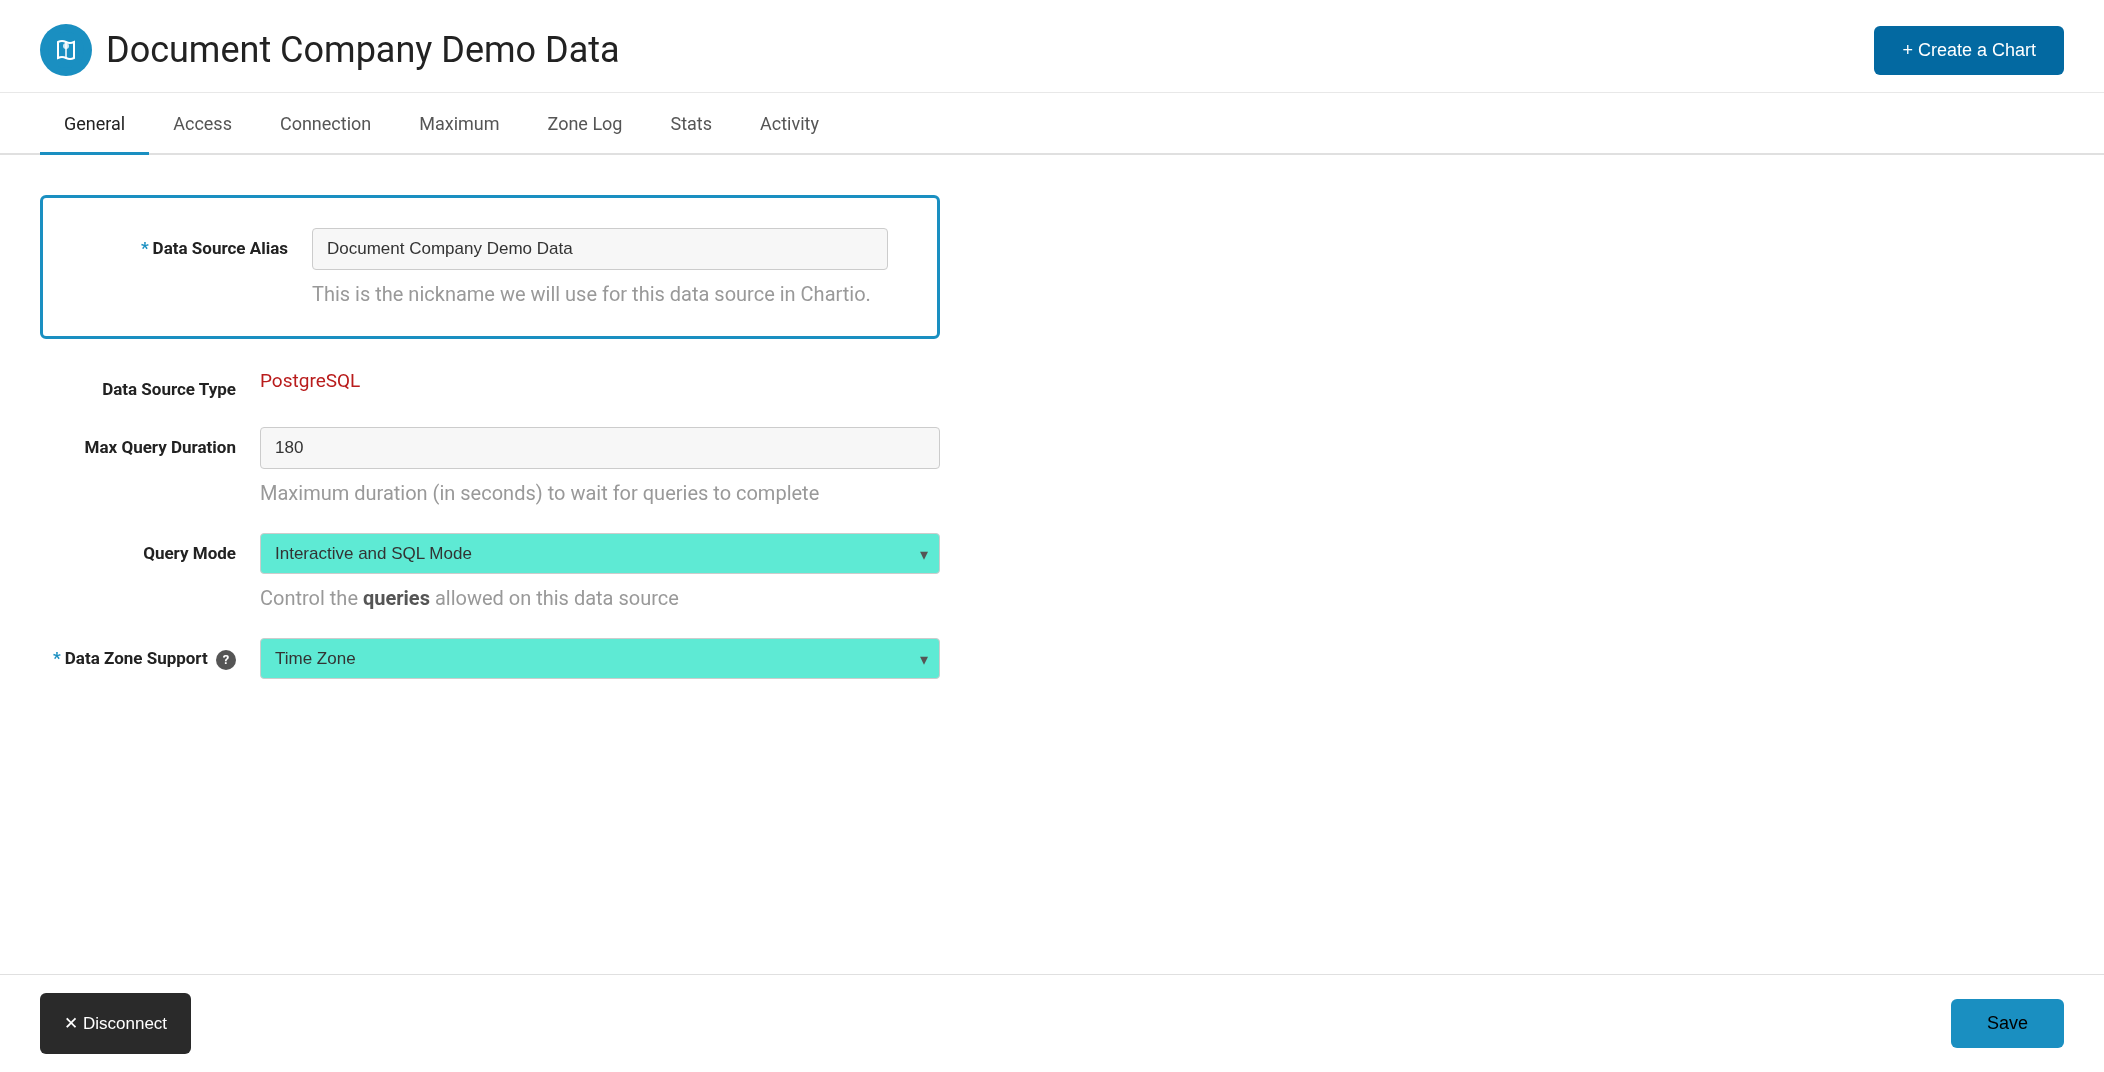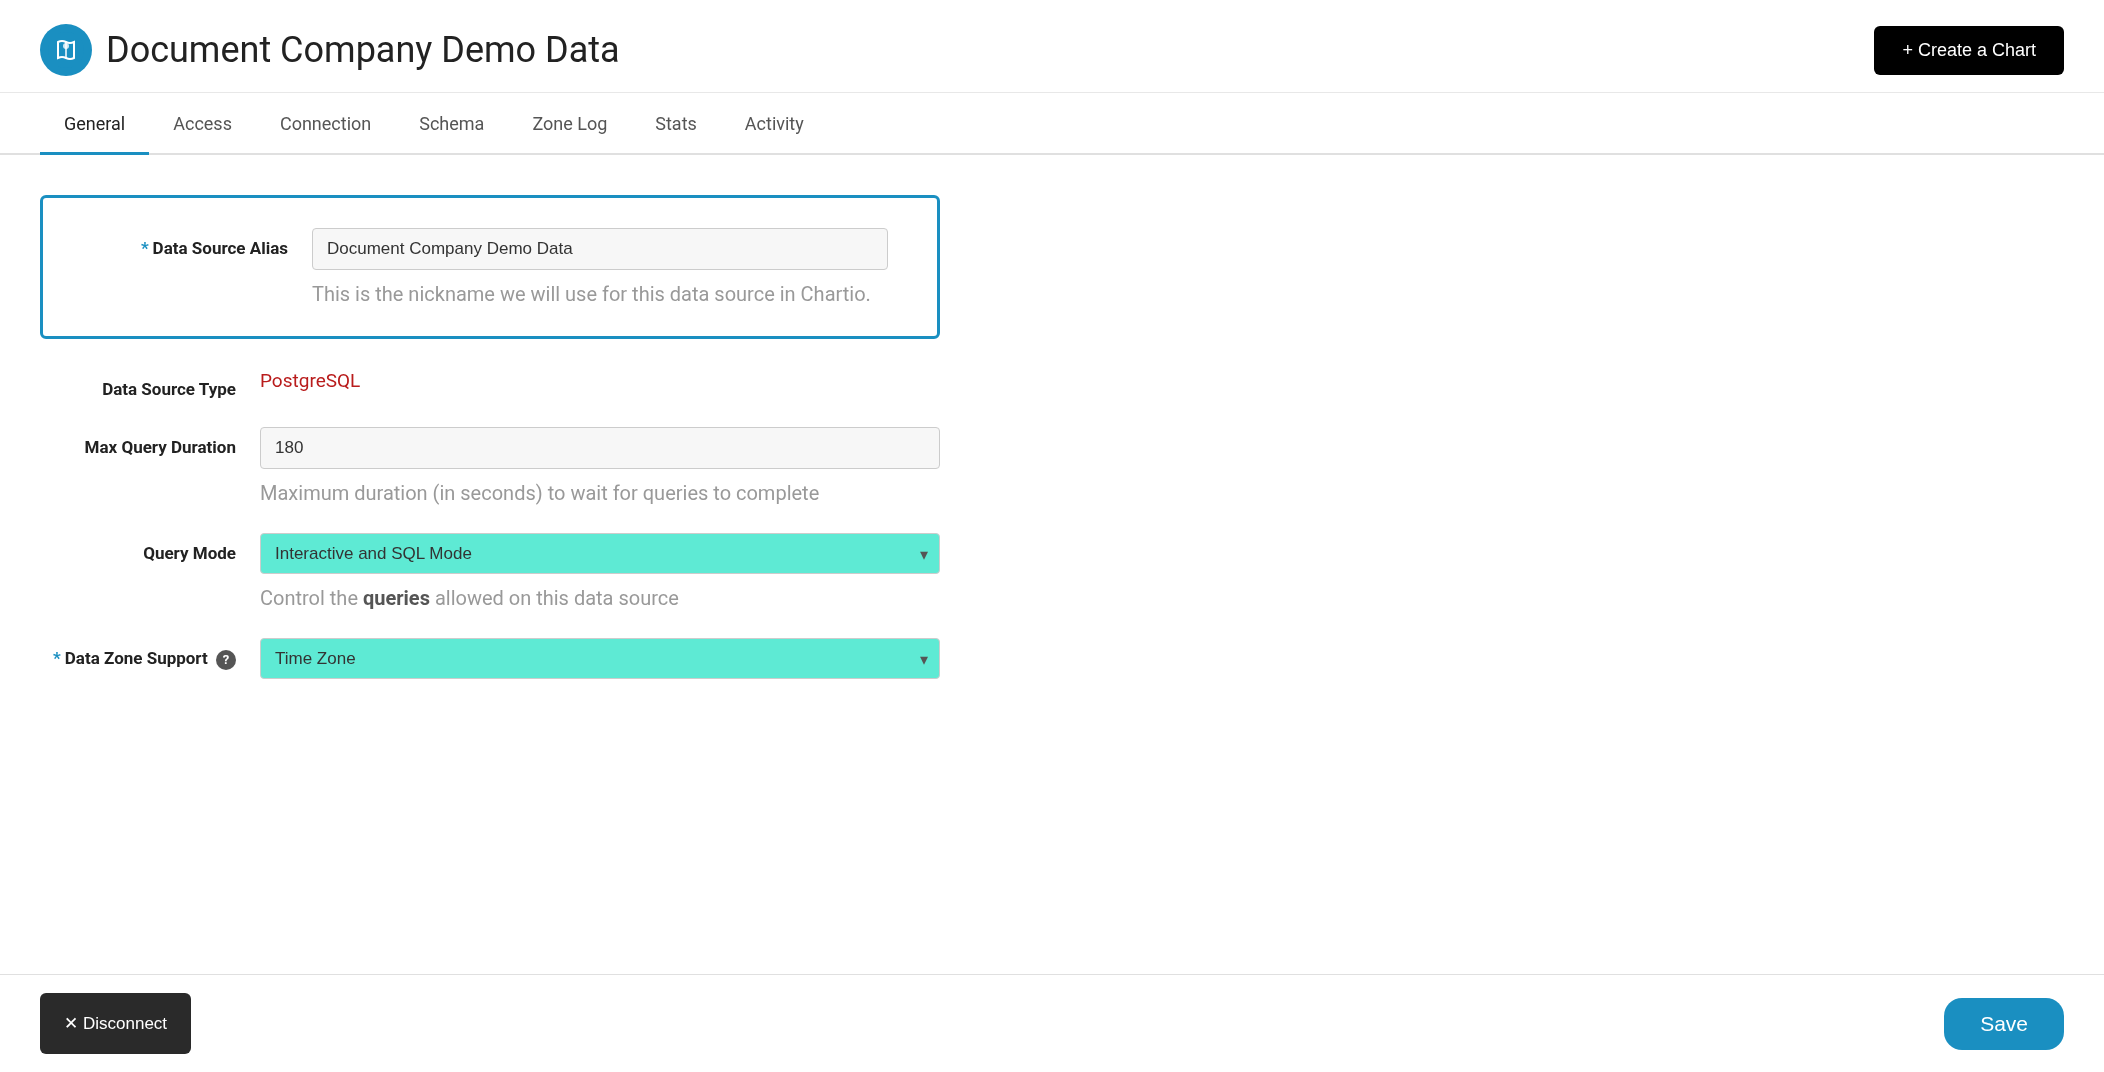--- a/index.html
+++ b/index.html
@@ -36,21 +36,21 @@
     .logo-icon svg {
       width: 36px;
       height: 36px;
     }
     .page-title {
       font-size: 36px;
       font-weight: 400;
       color: #222;
     }
     .create-chart-btn {
-      background: #000000;
+      background: #0369a1;
       color: #fff;
       border: none;
       border-radius: 6px;
       padding: 14px 28px;
       font-size: 18px;
       font-weight: 500;
       cursor: pointer;
       display: flex;
       align-items: center;
       gap: 6px;
@@ -211,25 +211,25 @@
       padding: 20px 24px;
       font-size: 17px;
       font-weight: 500;
       cursor: pointer;
       display: flex;
       align-items: center;
       gap: 8px;
     }
     .save-btn {
       background: #1a8fc1;
-      color: #ffffff;
+      color: #000000;
       border: none;
-      border-radius: 18px;
+      border-radius: 6px;
       padding: 14px 36px;
-      font-size: 21px;
+      font-size: 18px;
       font-weight: 500;
       cursor: pointer;
     }
   </style>
 </head>
 <body>
 
 <div class="header">
   <div class="header-left">
     <div class="logo-icon">
@@ -242,21 +242,21 @@
     </div>
     <h1 class="page-title">Document Company Demo Data</h1>
   </div>
   <button class="create-chart-btn">+ Create a Chart</button>
 </div>
 
 <div class="tabs-bar">
   <div class="tab active">General</div>
   <div class="tab">Access</div>
   <div class="tab">Connection</div>
-  <div class="tab">Schema</div>
+  <div class="tab">Maximum</div>
   <div class="tab">Zone Log</div>
   <div class="tab">Stats</div>
   <div class="tab">Activity</div>
 </div>
 
 <div class="main-content">
 
   <div class="form-section">
     <div class="form-row">
       <div class="form-label">

